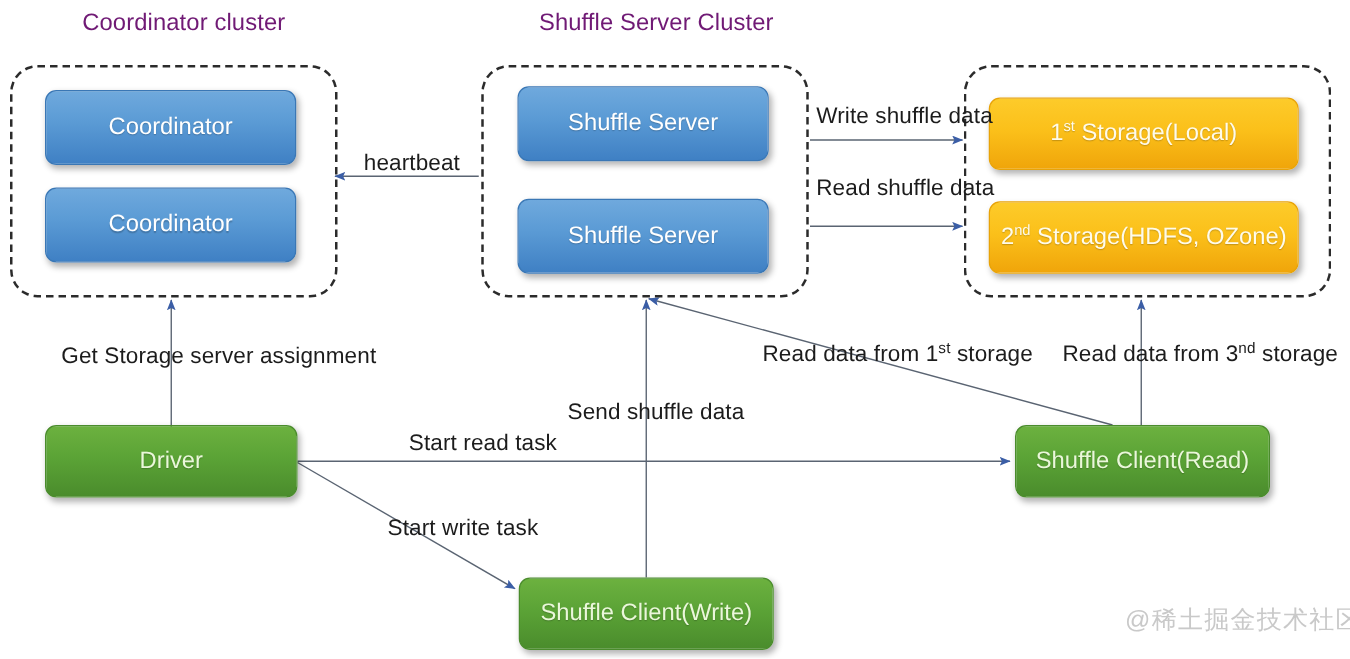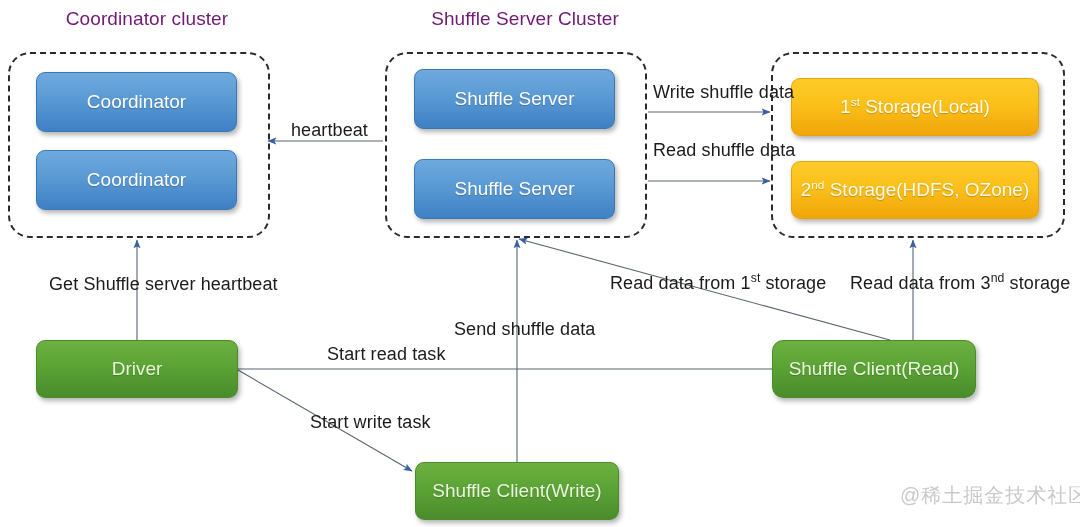--- a/index.html
+++ b/index.html
@@ -161,34 +161,34 @@
   <div class="node orange" style="left:791px; top:78px; width:248px; height:58px;">
     <span><span>1</span><sup>st</sup><span> Storage(Local)</span></span>
   </div>
   <div class="node orange" style="left:791px; top:161px; width:248px; height:58px;">
     <span><span>2</span><sup>nd</sup><span> Storage(HDFS, OZone)</span></span>
   </div>
 
   <div class="node green" style="left:36px; top:340px; width:202px; height:58px;">
     <span>Driver</span>
   </div>
-  <div class="node green" style="left:772px; top:340px; width:204px; height:58px;border-radius:11px;">
+  <div class="node green" style="left:812px; top:340px; width:204px; height:58px;">
     <span>Shuffle Client(Read)</span>
   </div>
   <div class="node green" style="left:415px; top:462px; width:204px; height:58px;">
     <span>Shuffle Client(Write)</span>
   </div>
 
   <div class="edge-label" style="left:291px; top:120px;">heartbeat</div>
 
   <div class="edge-label" style="left:653px; top:82px;">Write shuffle data</div>
 
   <div class="edge-label" style="left:653px; top:140px;">Read shuffle data</div>
 
-  <div class="edge-label" style="left:49px; top:274px;">Get Shuffle server heartbeat</div>
+  <div class="edge-label" style="left:49px; top:274px;">Get Storage server assignment</div>
 
   <div class="edge-label" style="left:454px; top:319px;">Send shuffle data</div>
 
   <div class="edge-label" style="left:327px; top:344px;">Start read task</div>
 
   <div class="edge-label" style="left:310px; top:412px;">Start write task</div>
 
   <div class="edge-label" style="left:610px; top:273px;"><span>Read data from 1</span><sup>st</sup><span> storage</span></div>
 
   <div class="edge-label" style="left:850px; top:273px;"><span>Read data from 3</span><sup>nd</sup><span> storage</span></div>

